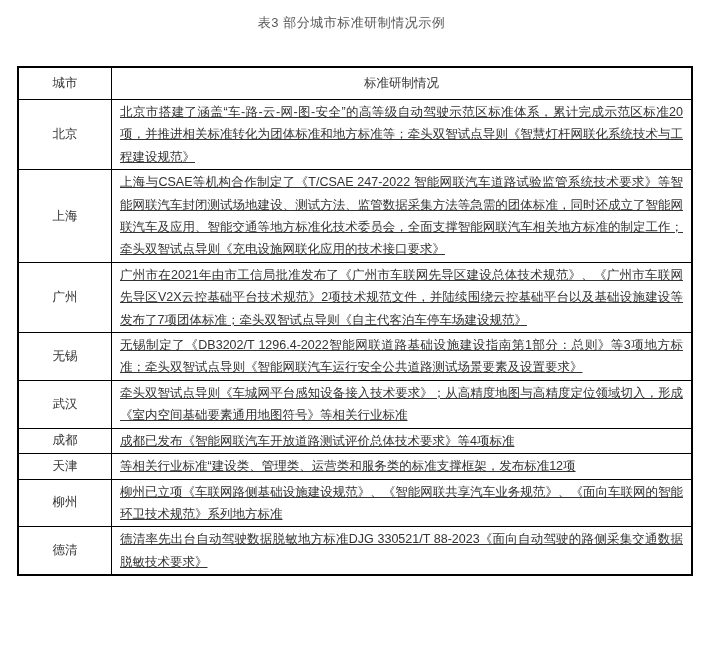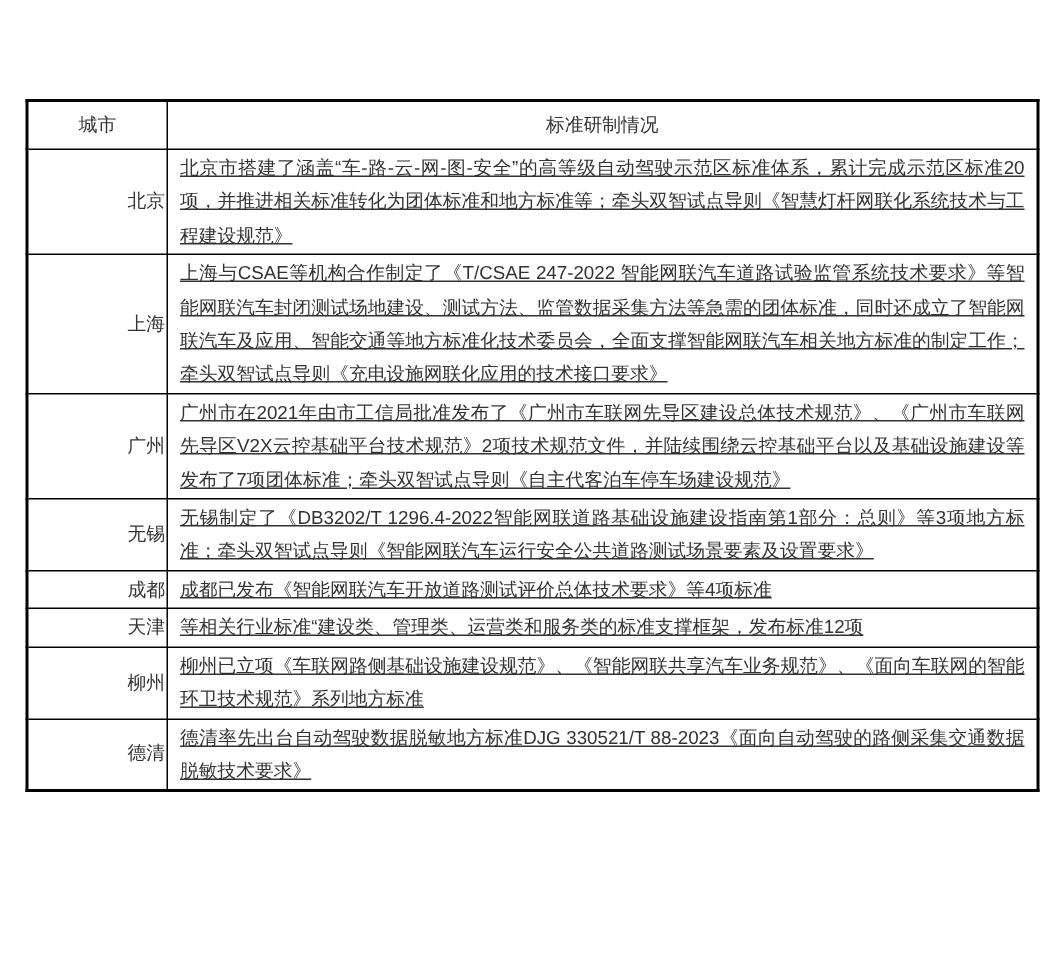--- a/index.html
+++ b/index.html
@@ -39,36 +39,37 @@
     font-weight: normal;
   }
   th.city-col { width: 90px; }
   th {
     height: 29px;
     text-align: center;
     vertical-align: middle;
     border-radius: 14px;
   }
   td.city {
-    text-align: right;
+    text-align: center;
     vertical-align: middle;
   }
   td.detail {
     padding: 1px 8px;
     line-height: 22.4px;
     text-align: justify;
     vertical-align: middle;
     word-break: break-all;
     text-decoration: underline;
   }
 </style>
 </head>
 <body>
 
 <div class="page">
+  <div class="page-title">表3 部分城市标准研制情况示例</div>
 
   <table class="std-table">
     <thead>
       <tr>
         <th class="city-col">城市</th>
         <th>标准研制情况</th>
       </tr>
     </thead>
     <tbody>
         <tr>
@@ -81,20 +82,24 @@
         </tr>
         <tr>
           <td class="city">广州</td>
           <td class="detail">广州市在2021年由市工信局批准发布了《广州市车联网先导区建设总体技术规范》、《广州市车联网先导区V2X云控基础平台技术规范》2项技术规范文件，并陆续围绕云控基础平台以及基础设施建设等发布了7项团体标准；牵头双智试点导则《自主代客泊车停车场建设规范》</td>
         </tr>
         <tr>
           <td class="city">无锡</td>
           <td class="detail">无锡制定了《DB3202/T 1296.4-2022智能网联道路基础设施建设指南第1部分：总则》等3项地方标准；牵头双智试点导则《智能网联汽车运行安全公共道路测试场景要素及设置要求》</td>
         </tr>
         <tr>
+          <td class="city">武汉</td>
+          <td class="detail">牵头双智试点导则《车城网平台感知设备接入技术要求》；从高精度地图与高精度定位领域切入，形成《室内空间基础要素通用地图符号》等相关行业标准</td>
+        </tr>
+        <tr>
           <td class="city">成都</td>
           <td class="detail">成都已发布《智能网联汽车开放道路测试评价总体技术要求》等4项标准</td>
         </tr>
         <tr>
           <td class="city">天津</td>
           <td class="detail">等相关行业标准“建设类、管理类、运营类和服务类的标准支撑框架，发布标准12项</td>
         </tr>
         <tr>
           <td class="city">柳州</td>
           <td class="detail">柳州已立项《车联网路侧基础设施建设规范》、《智能网联共享汽车业务规范》、《面向车联网的智能环卫技术规范》系列地方标准</td>

